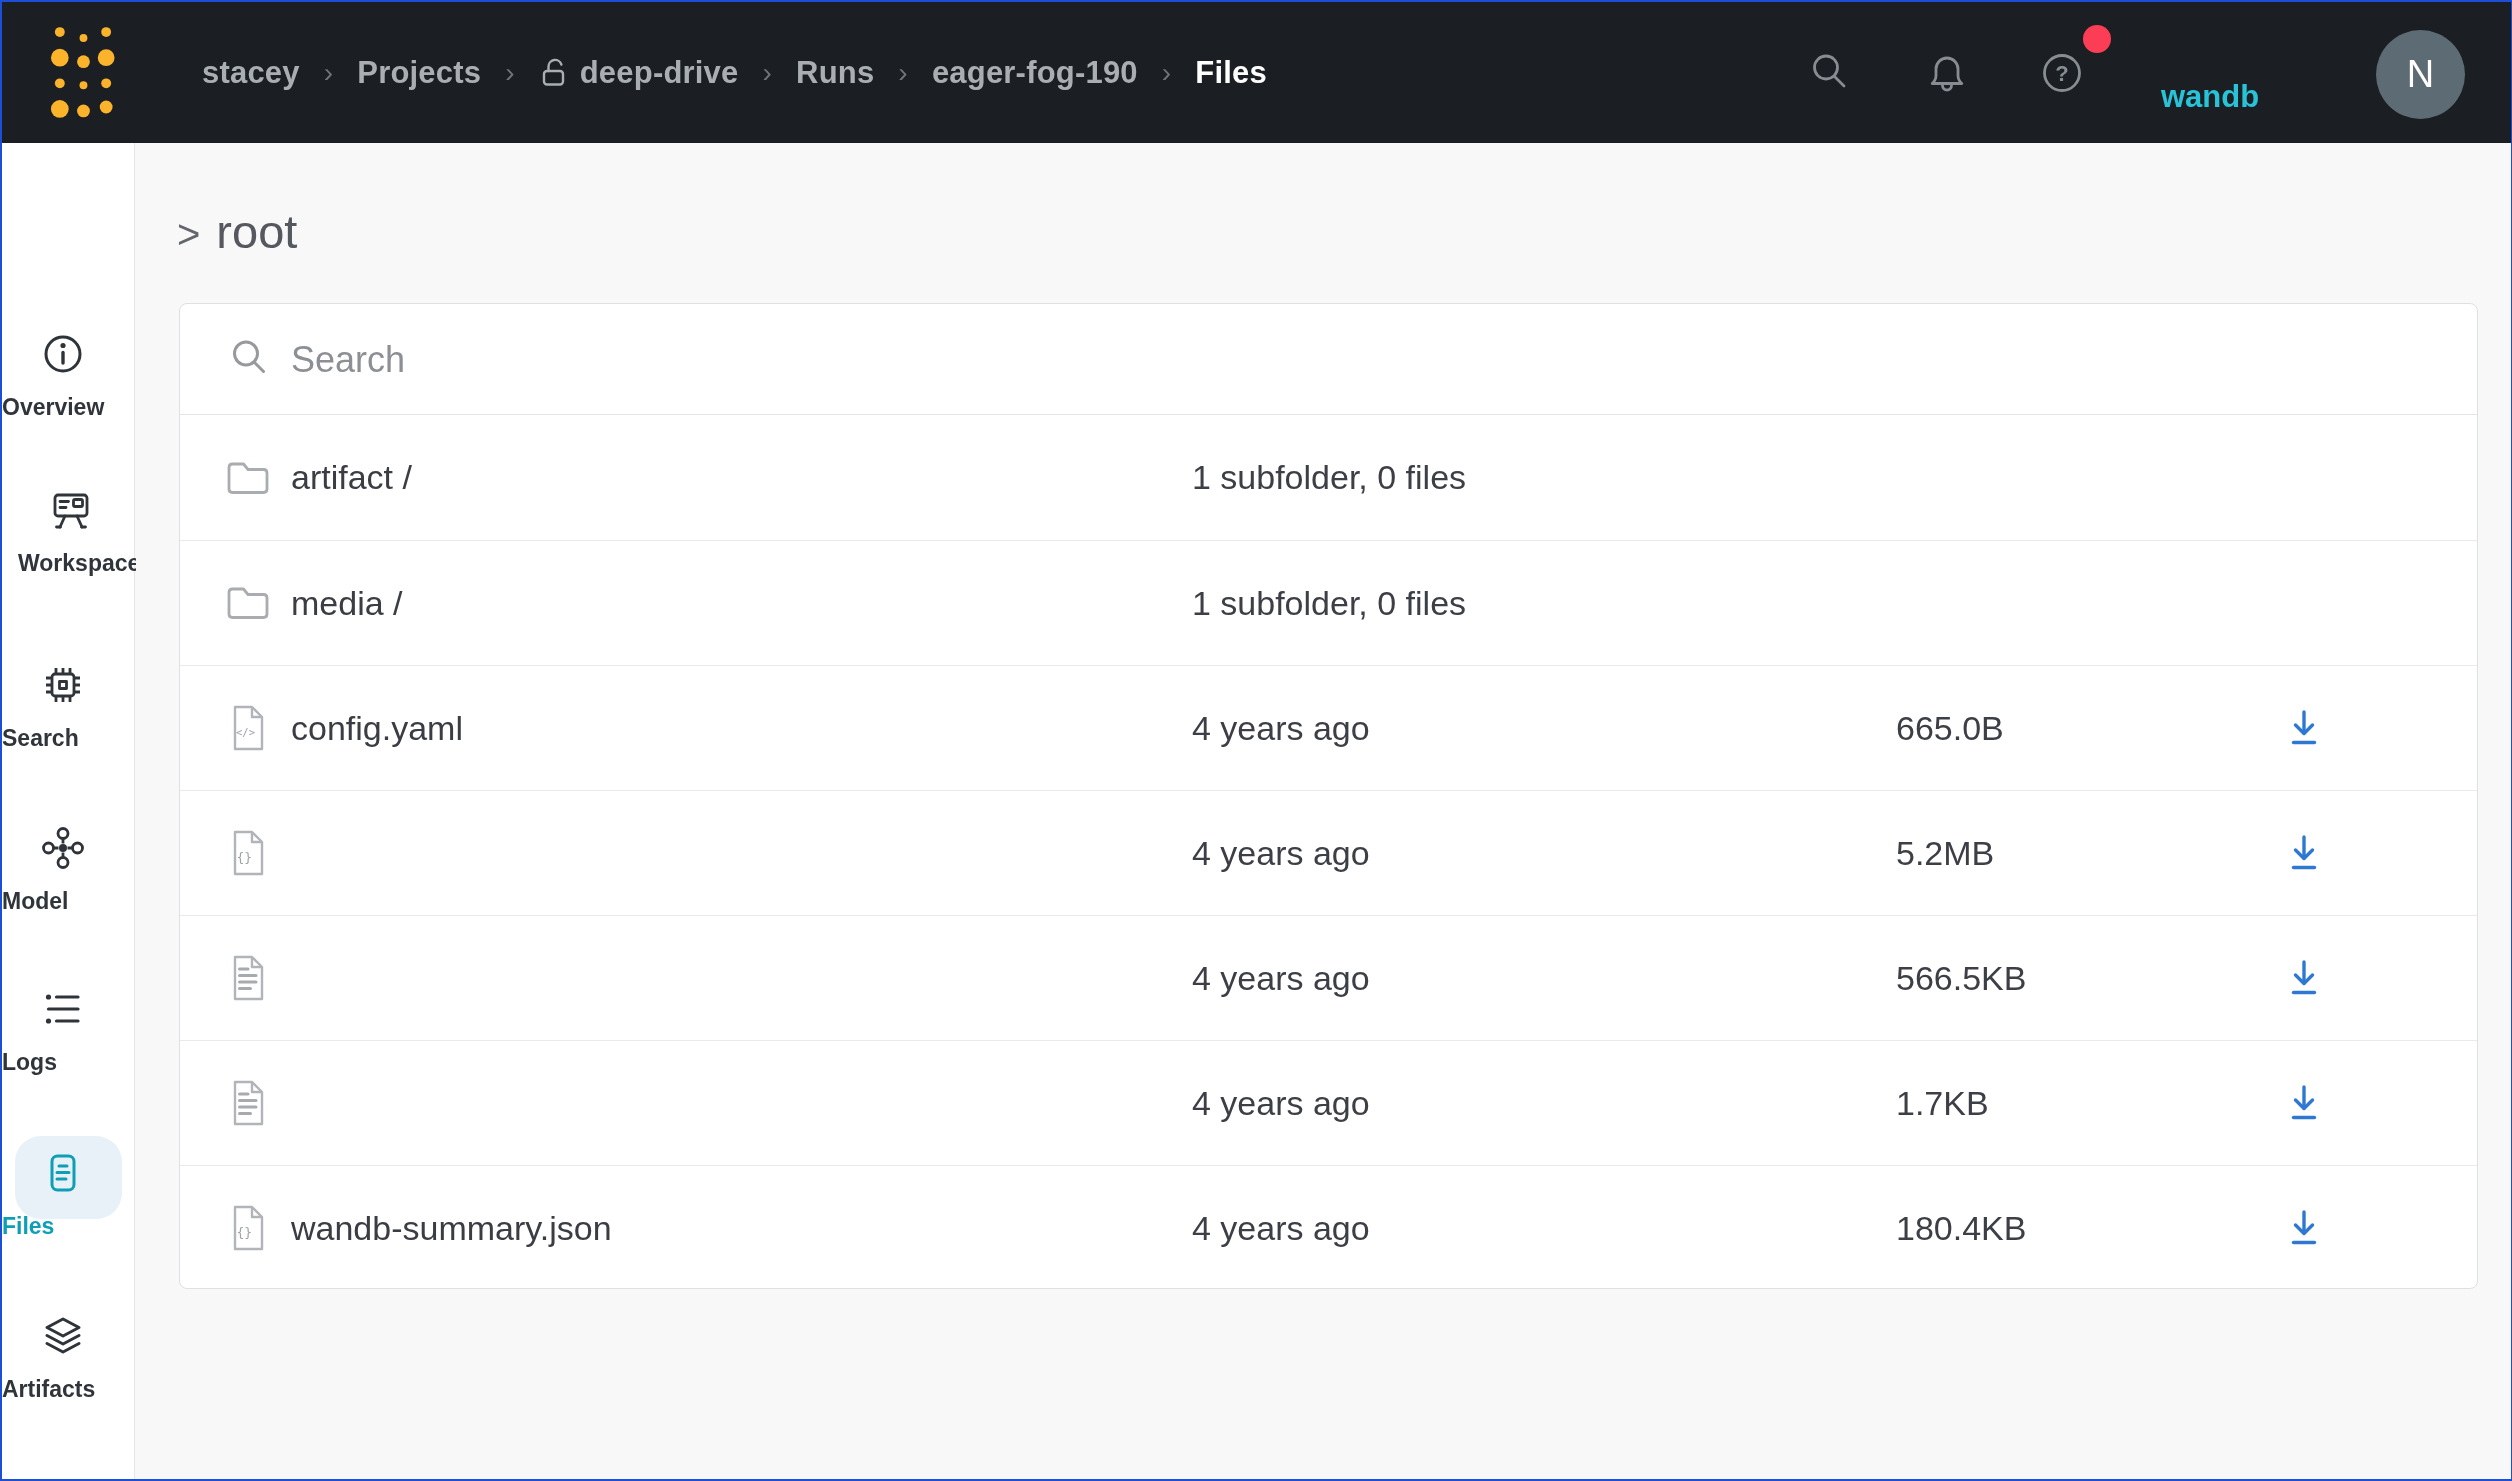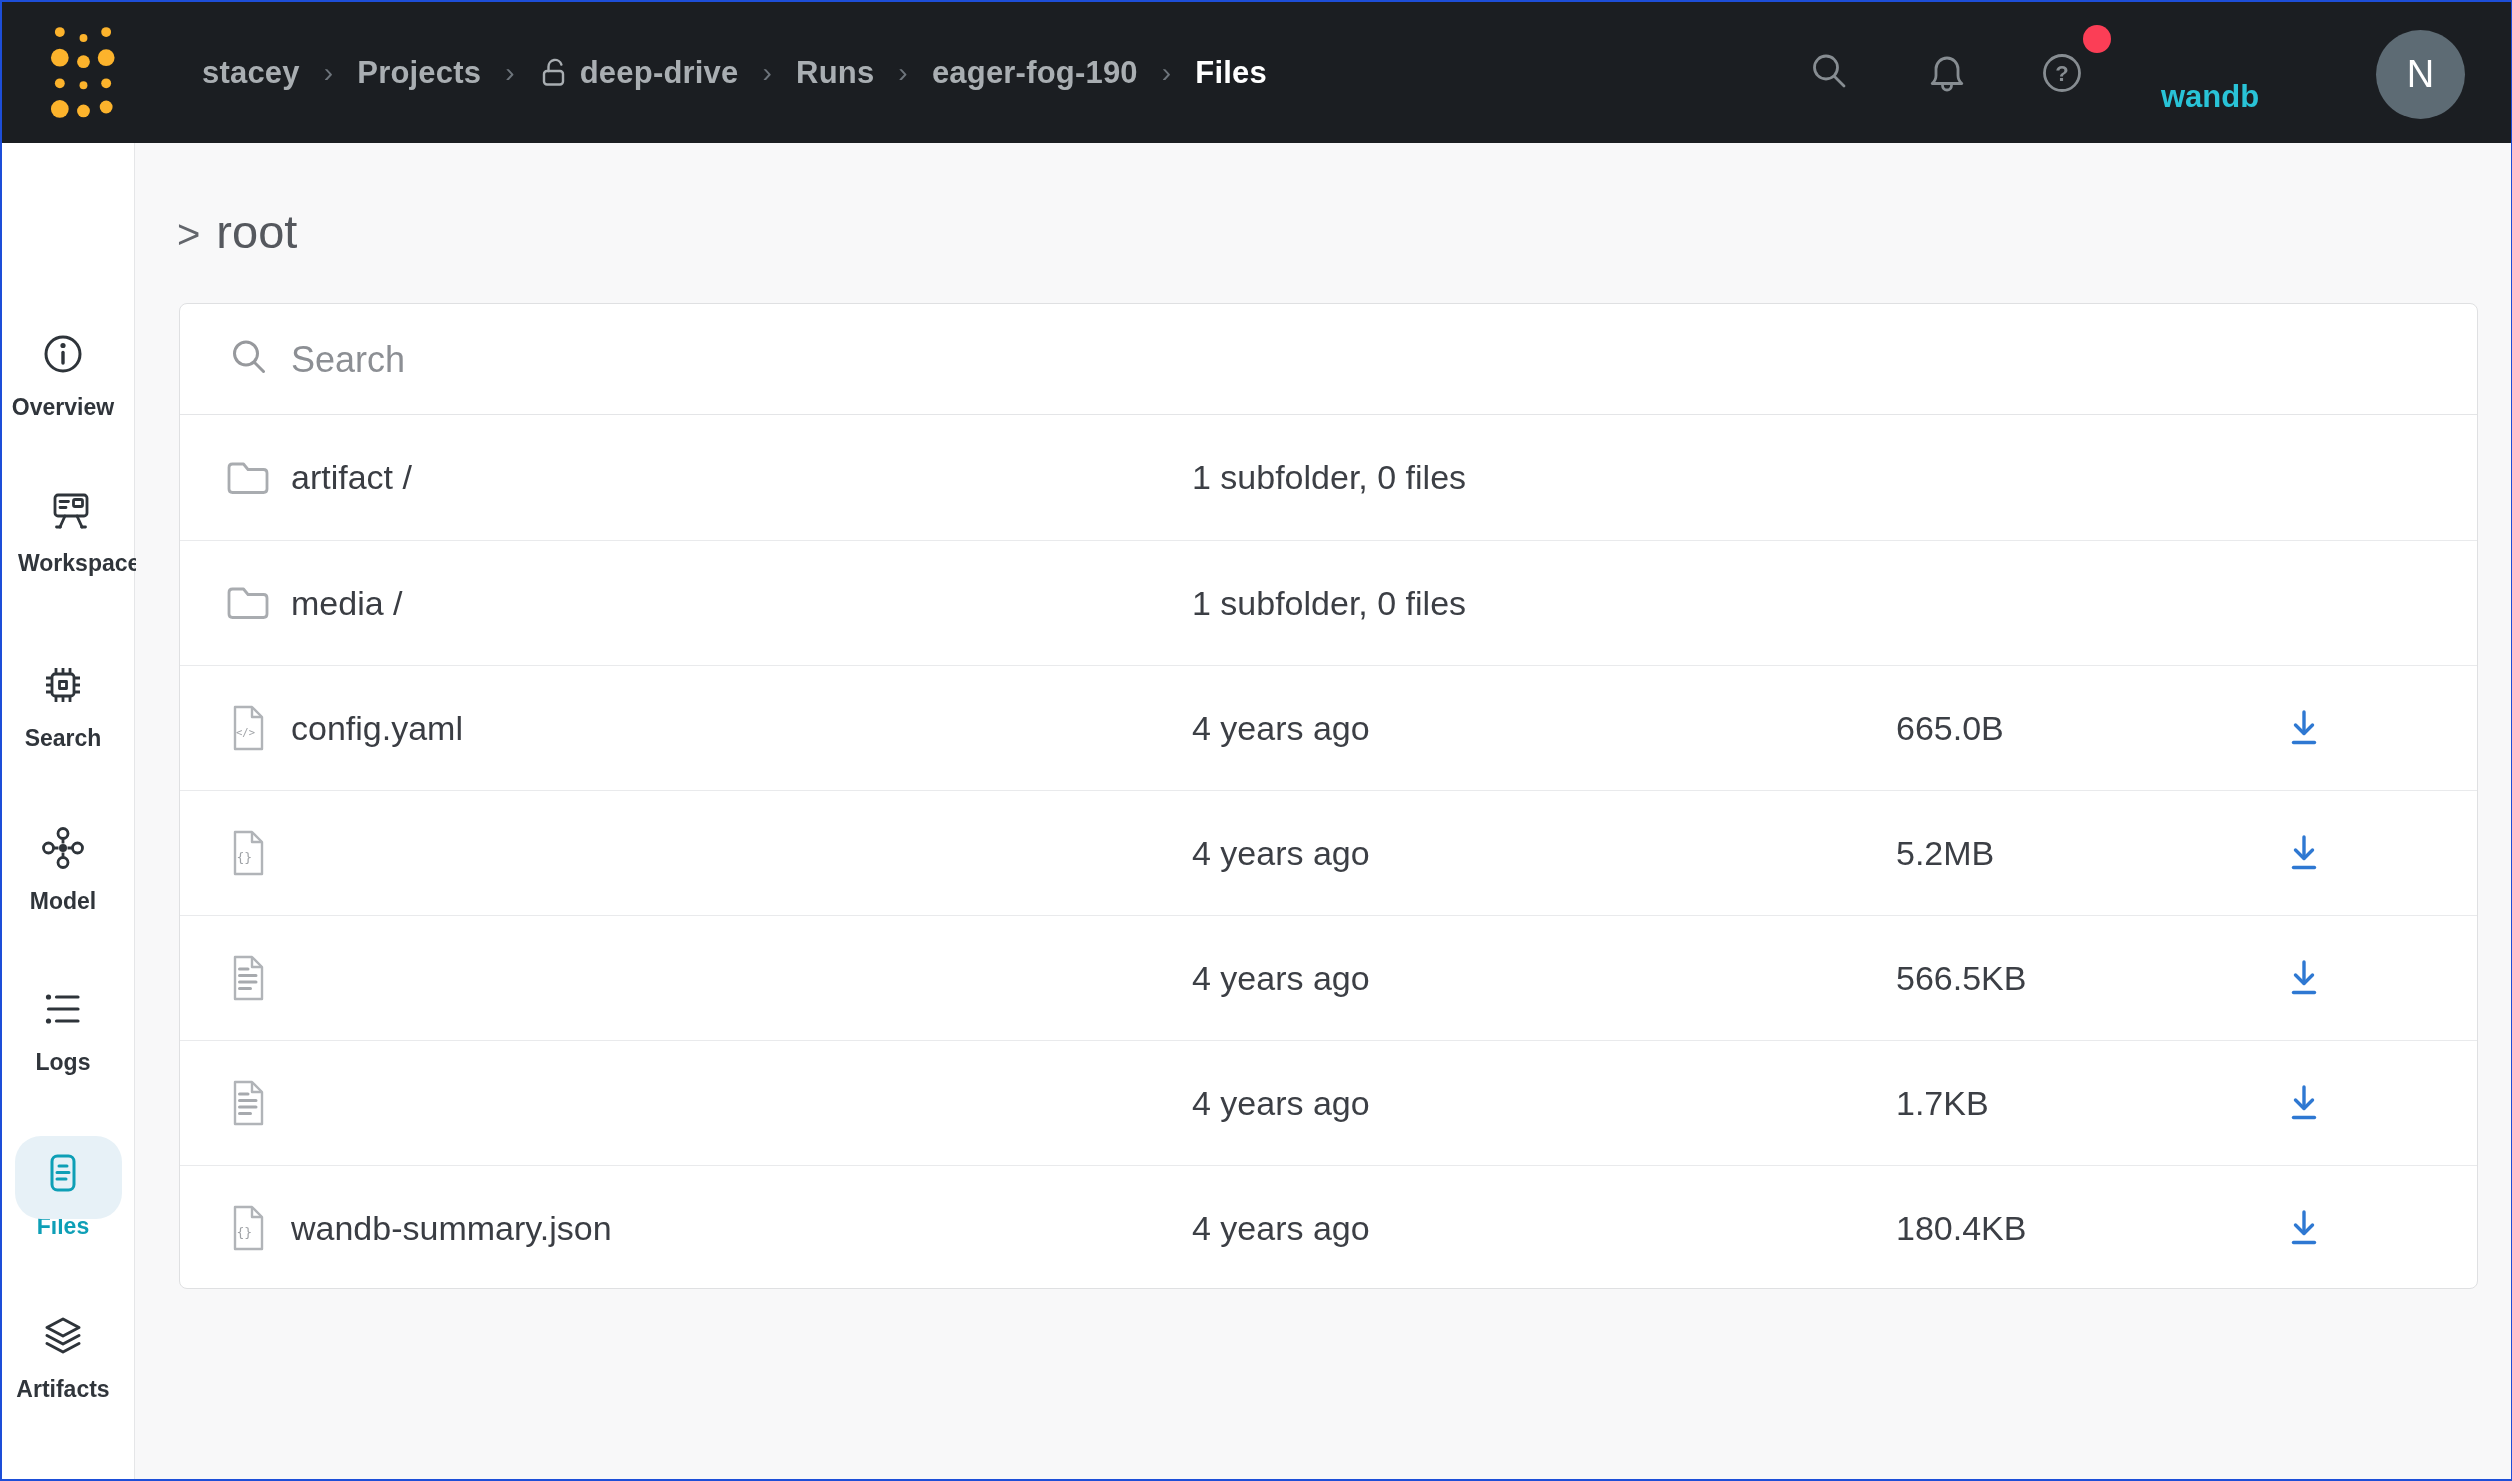--- a/index.html
+++ b/index.html
@@ -22,21 +22,21 @@
   .nav-search{left:1806px;} .nav-bell{left:1923px;} .nav-help{left:2038px;}
   .nav-dot{position:absolute;left:2081px;top:23px;width:28px;height:28px;border-radius:50%;background:#fb3e56;}
   .nav-brand{position:absolute;left:2129px;top:77px;width:158px;text-align:center;
     color:#29c3d7;font-size:31px;font-weight:700;cursor:pointer;}
   .avatar{position:absolute;left:2374px;top:28px;width:89px;height:89px;border-radius:50%;
     background:#5d6b74;color:#fff;display:flex;align-items:center;justify-content:center;
     font-size:38px;font-weight:400;cursor:pointer;}
   
   .sidebar{position:absolute;left:0;top:141px;bottom:0;width:133px;background:#ffffff;
     border-right:1px solid #e5e6e8;}
-  .side-item{position:absolute;left:0;width:122px;text-align:center;cursor:pointer;}
+  .side-item{position:absolute;left:0;width:122px;text-align:left;cursor:pointer;}
   .side-icon{position:relative;height:61px;display:flex;align-items:center;justify-content:center;}
   .side-label{margin-top:8px;font-size:23px;font-weight:600;color:#30353b;line-height:30px;}
   .side-pill{position:absolute;left:13px;top:-6px;width:107px;height:83px;border-radius:26px;background:#e7f1f7;}
   .side-item.selected .side-label{color:#0e9fb6;}
   
   .main{position:absolute;left:134px;top:141px;right:0;bottom:0;background:#f8f8f9;}
   .path-heading{position:absolute;left:41px;top:61px;display:flex;align-items:baseline;color:#55585e;}
   .path-prefix{font-size:40px;color:#63666c;margin-right:16px;}
   .path-title{font-size:47px;font-weight:400;cursor:pointer;}
   .card{position:absolute;left:43px;top:160px;width:2299px;height:986px;background:#ffffff;

